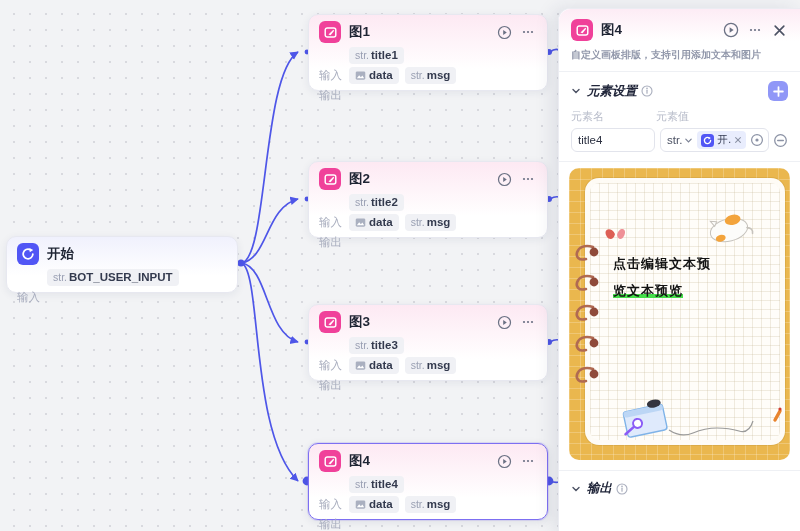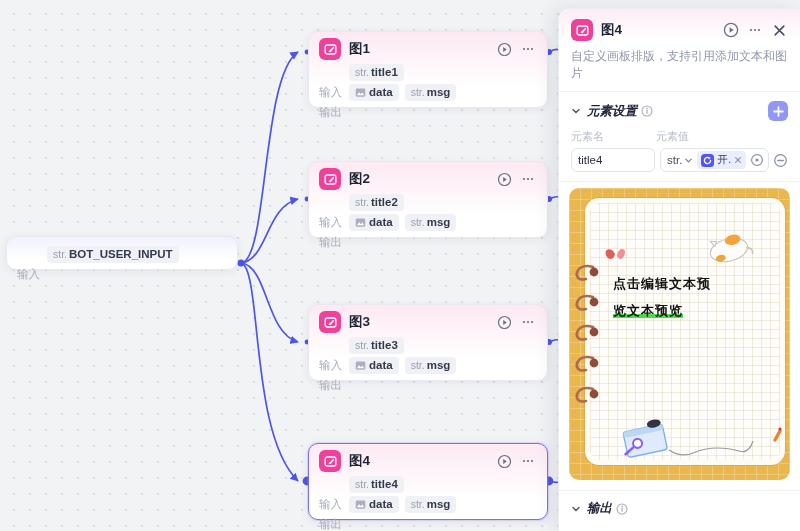--- a/index.html
+++ b/index.html
@@ -37,21 +37,21 @@
   .tag .timg { margin-right:3px; display:flex; }
 
   
   .panel { position:absolute; left:558px; top:8px; width:242px; height:523px;
     background:#fff; border:1px solid #ebecf2; border-right:none; border-bottom:none;
     border-radius:12px 0 0 0; box-shadow:-6px 0 18px rgba(40,50,90,.10); }
   .p-head { display:flex; align-items:center; padding:10px 12px 0 12px; height:32px;
     background:linear-gradient(180deg,#fdecf5 0%,rgba(255,255,255,0) 100%);
     border-radius:12px 0 0 0; }
   .p-title { font-size:13.5px; font-weight:bold; color:#1e2433; margin-left:8px; flex:1; }
-  .p-desc { font-size:12px; color:#9298ab; padding:7px 12px 9px 12px; }
+  .p-desc { font-size:10px; color:#9298ab; padding:7px 12px 9px 12px;font-weight:bold; }
   .divider { height:1px; background:#eef0f4; margin:0 0; }
   .sec-head { display:flex; align-items:center; padding:9px 12px 6px 12px; }
   .sec-title { font-size:12.5px; font-weight:bold; color:#21263a; margin:0 4px 0 6px;font-style:italic; }
   .spacer { flex:1; }
   .plus-btn { width:20px; height:20px; border-radius:6px; background:#9097f7;
     display:flex; align-items:center; justify-content:center; cursor:pointer; }
   .col-labels { display:flex; padding:2px 12px 4px 12px; }
   .col-labels span { font-size:11px; color:#b7bbc9; }
   .col-labels .c2 { margin-left:52px; }
   .el-row { display:flex; align-items:center; padding:0 12px; height:24px; }
@@ -116,30 +116,39 @@
       <circle cx="307" cy="199" r="2.4"></circle>
         <circle cx="549" cy="199" r="3"></circle>
       <circle cx="307" cy="342" r="2.4"></circle>
         <circle cx="549" cy="342" r="3"></circle>
       <circle cx="307" cy="481" r="4.4"></circle>
         <circle cx="549" cy="481" r="4.4"></circle>
     </g>
   </svg>
 
   <div class="node start">
+    <div class="node-head">
+      <span class="node-icon blue">
+        <svg width="14" height="14" viewBox="0 0 16 16">
+            <path d="M13.5 8a5.5 5.5 0 1 1-3-4.9" stroke="#fff" stroke-width="2" fill="none" stroke-linecap="round"></path>
+            <path d="M9.6 1.2 14 3.4 10 6z" fill="#fff"></path>
+          </svg>
+      </span>
+      <span class="node-title">开始</span>
+    </div>
     <div class="node-row">
       <span class="row-label">输入</span>
       <span class="tag">
           <span class="pre">str.</span>
           <span>BOT_USER_INPUT</span>
         </span>
     </div>
   </div>
 
-  <div class="node pic" style="top:31px;">
+  <div class="node pic" style="top:14px;">
     <div class="node-head">
       <span class="node-icon pink">
         <svg width="13" height="13" viewBox="0 0 16 16">
             <rect x="1.5" y="2.5" width="13" height="11" rx="2.5" stroke="#fff" stroke-width="1.8" fill="none"></rect>
             <path d="M11.5 4.5 5.5 10.5 l2.6 1 4.4-5.6z" fill="#fff"></path>
           </svg>
       </span>
       <span class="node-title">图1</span>
       <span class="head-ic">
           <svg width="15" height="15" viewBox="0 0 16 16">

